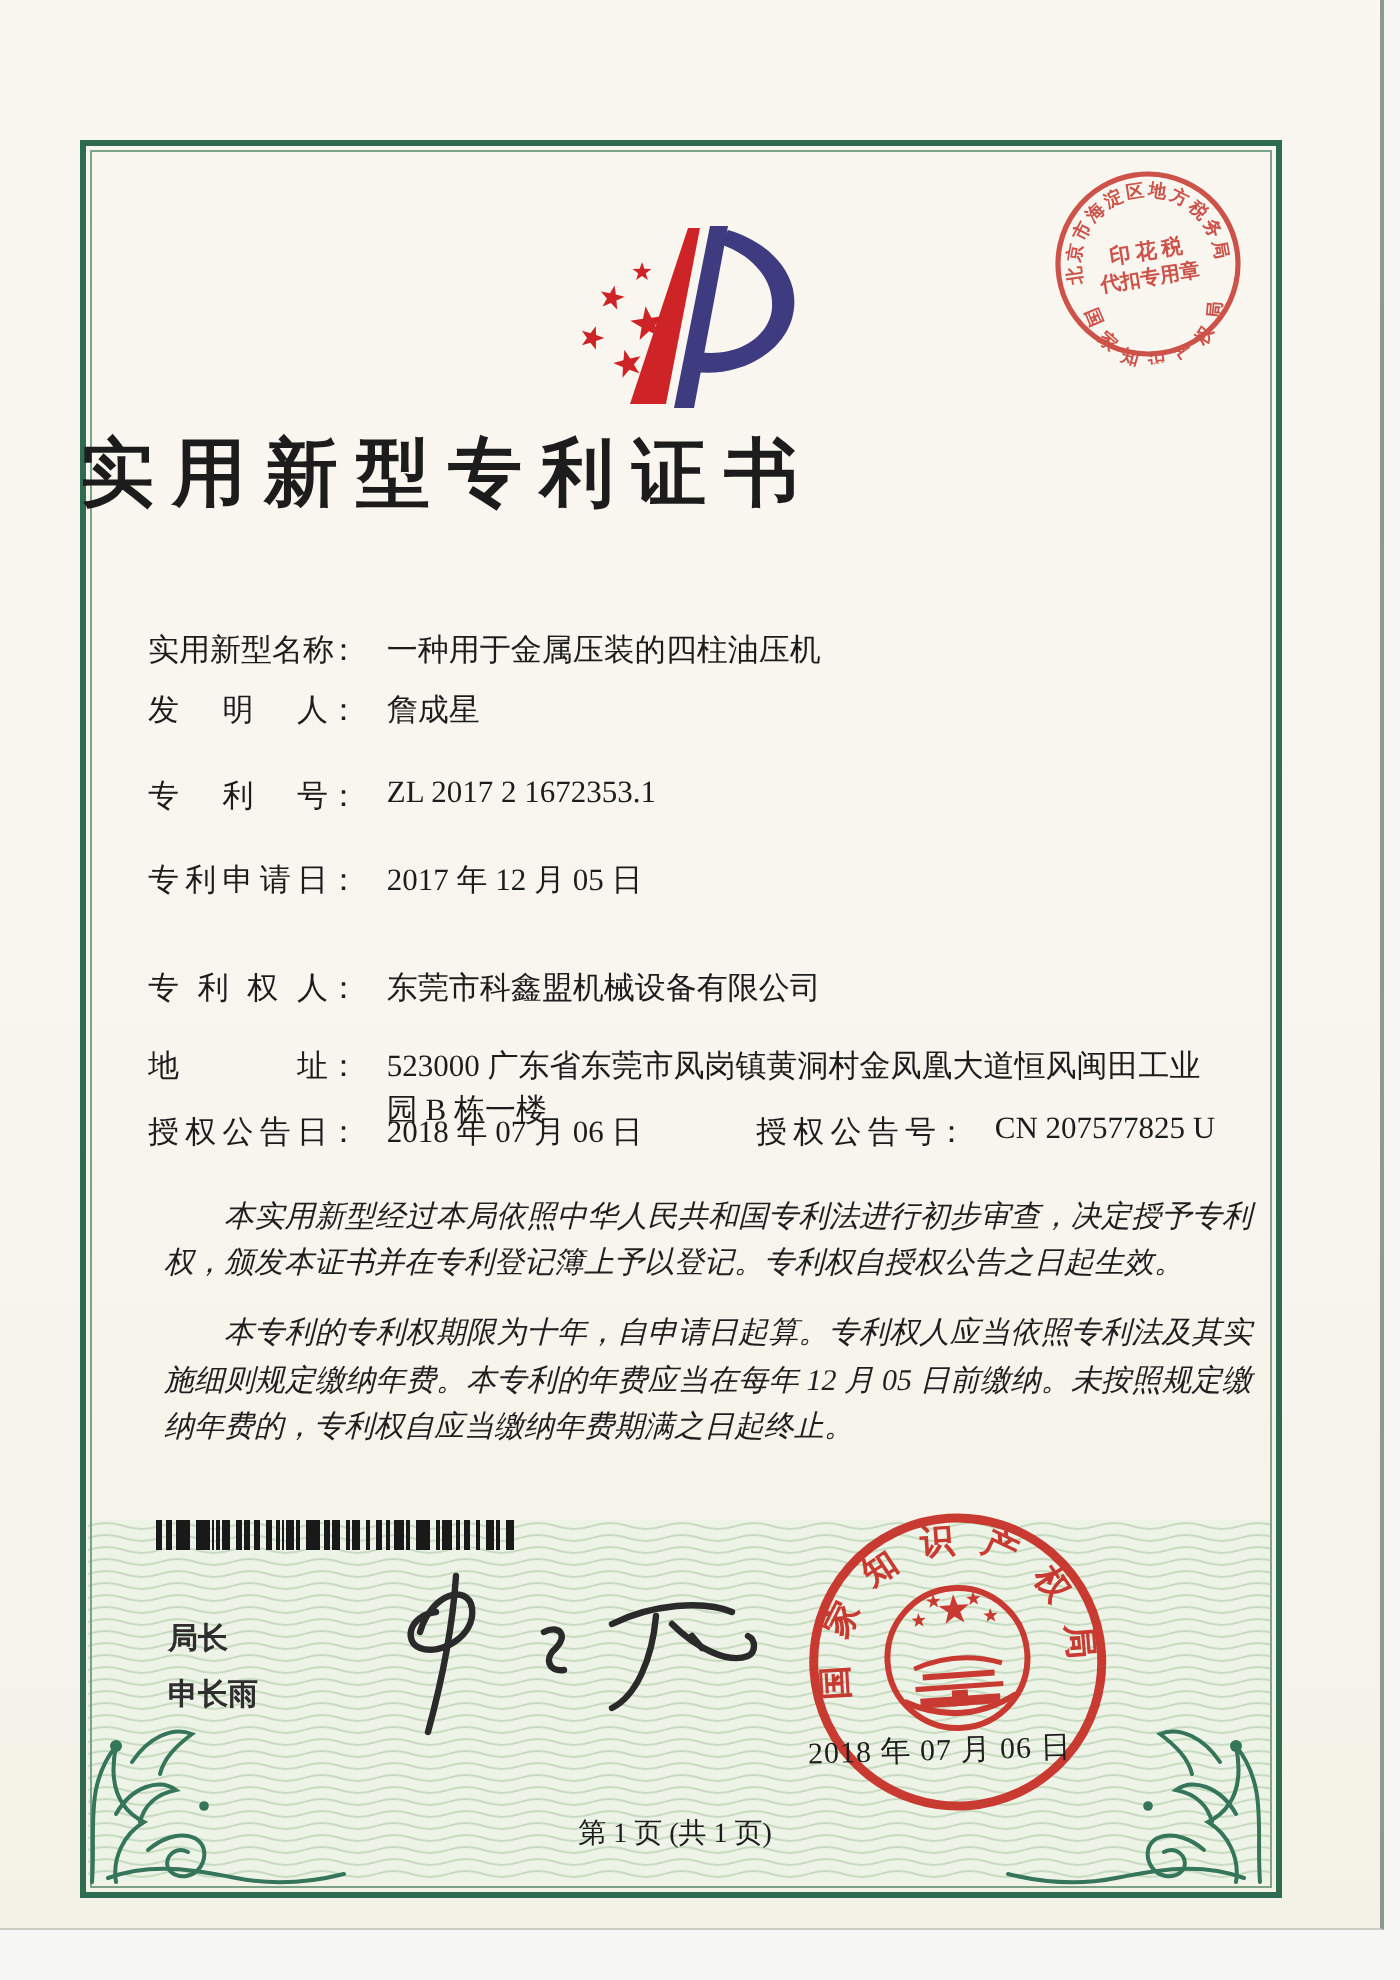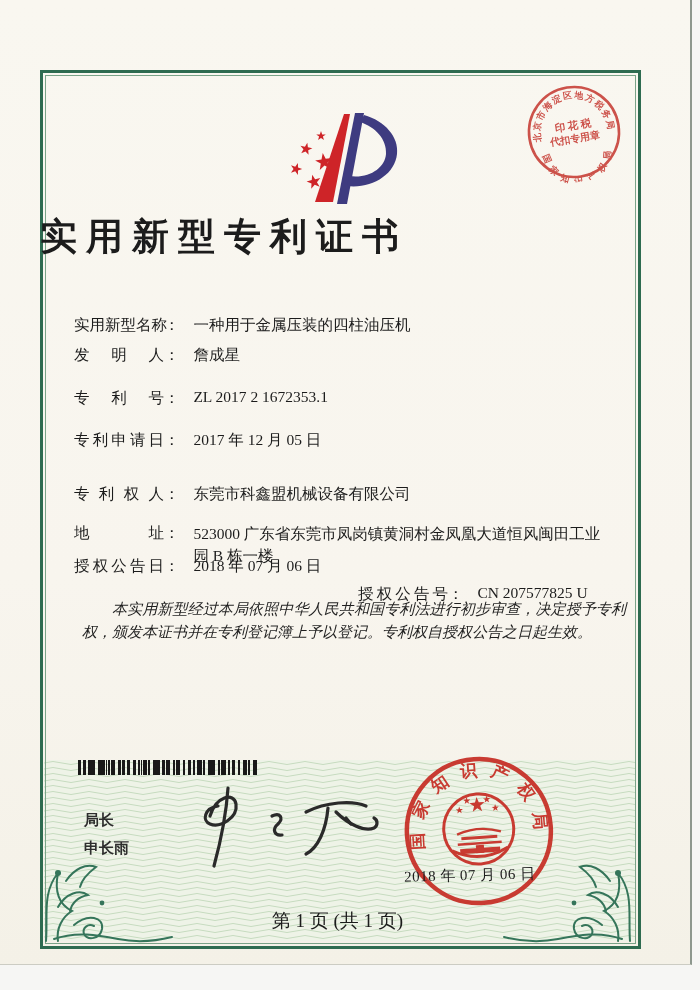--- a/index.html
+++ b/index.html
@@ -17,40 +17,40 @@
          font-size:37px;font-weight:700;letter-spacing:9px;z-index:3;}
   .tax-stamp{position:absolute;left:524px;top:82px;z-index:4;opacity:.85;
              transform:rotate(-9deg);}
   .fields{position:absolute;left:74px;top:303px;width:560px;z-index:3;font-size:15.5px;}
   .frow{position:absolute;left:0;white-space:nowrap;}
   .flabel{display:inline-block;width:90px;text-align:justify;text-align-last:justify;
           vertical-align:top;}
   .fcolon{display:inline-block;vertical-align:top;}
   .fvalue{display:inline-block;margin-left:10px;vertical-align:top;}
   .fvalue.addr{white-space:normal;width:408px;line-height:22px;}
-  .frow.grant2{left:284px;margin-top:28px;}
+  .frow.grant2{left:304px;}
   .paras{position:absolute;left:70px;top:586px;width:568px;z-index:3;
          font-size:15px;line-height:23.2px;font-style:italic;text-align:justify;color:#1f1f1f;}
   .paras p{margin:12px;text-indent:2em;}
   .guilloche{position:absolute;left:44px;top:760px;z-index:0;}
   .barcode{position:absolute;left:78px;top:760px;width:180px;height:15px;z-index:3;
            background:
              repeating-linear-gradient(90deg,#191919 0 2px,rgba(0,0,0,0) 2px 5px),
              repeating-linear-gradient(90deg,#191919 0 1px,rgba(0,0,0,0) 1px 7px),
              repeating-linear-gradient(90deg,#191919 0 3px,rgba(0,0,0,0) 3px 11px);}
   .sig-block{position:absolute;left:84px;top:806px;z-index:3;
              font-family:Liberation Sans, sans-serif;
              font-size:15px;font-weight:600;color:#2e2e2e;line-height:28px;}
   .sig-svg{position:absolute;left:168px;top:778px;z-index:4;}
   .big-seal{position:absolute;left:398px;top:752px;z-index:4;opacity:.9;
             transform:rotate(-4deg);}
   .seal-date{position:absolute;left:404px;top:866px;z-index:5;font-size:15px;
              letter-spacing:.5px;color:#1d1d1d;transform:rotate(-1.5deg);white-space:nowrap;}
   .footer{position:absolute;left:40px;top:908px;width:595px;text-align:center;
-          font-size:19px;z-index:3;}
+          font-size:14px;z-index:3;}
   .flourish{position:absolute;z-index:2;}
 </style>
 </head>
 <body>
 
 <div class="page">
   <div class="paper">
 
     <svg class="guilloche" width="591" height="181" viewBox="0 0 591 181">
       <defs>
@@ -153,20 +153,21 @@
         <span class="fvalue">2018 年 07 月 06 日</span>
       </div>
       <div class="frow grant2" style="top:253px;">
         <span class="flabel">授权公告号</span><span class="fcolon">：</span>
         <span class="fvalue">CN 207577825 U</span>
       </div>
     </div>
 
     <div class="paras">
       <p>本实用新型经过本局依照中华人民共和国专利法进行初步审查，决定授予专利权，颁发本证书并在专利登记簿上予以登记。专利权自授权公告之日起生效。</p>
+      <p>本专利的专利权期限为十年，自申请日起算。专利权人应当依照专利法及其实施细则规定缴纳年费。本专利的年费应当在每年 12 月 05 日前缴纳。未按照规定缴纳年费的，专利权自应当缴纳年费期满之日起终止。</p>
     </div>
 
     <div class="barcode"></div>
 
     <div class="sig-block">
       <div>局长</div>
       <div>申长雨</div>
     </div>
 
     <svg class="sig-svg" width="215" height="95" viewBox="0 0 215 95">

